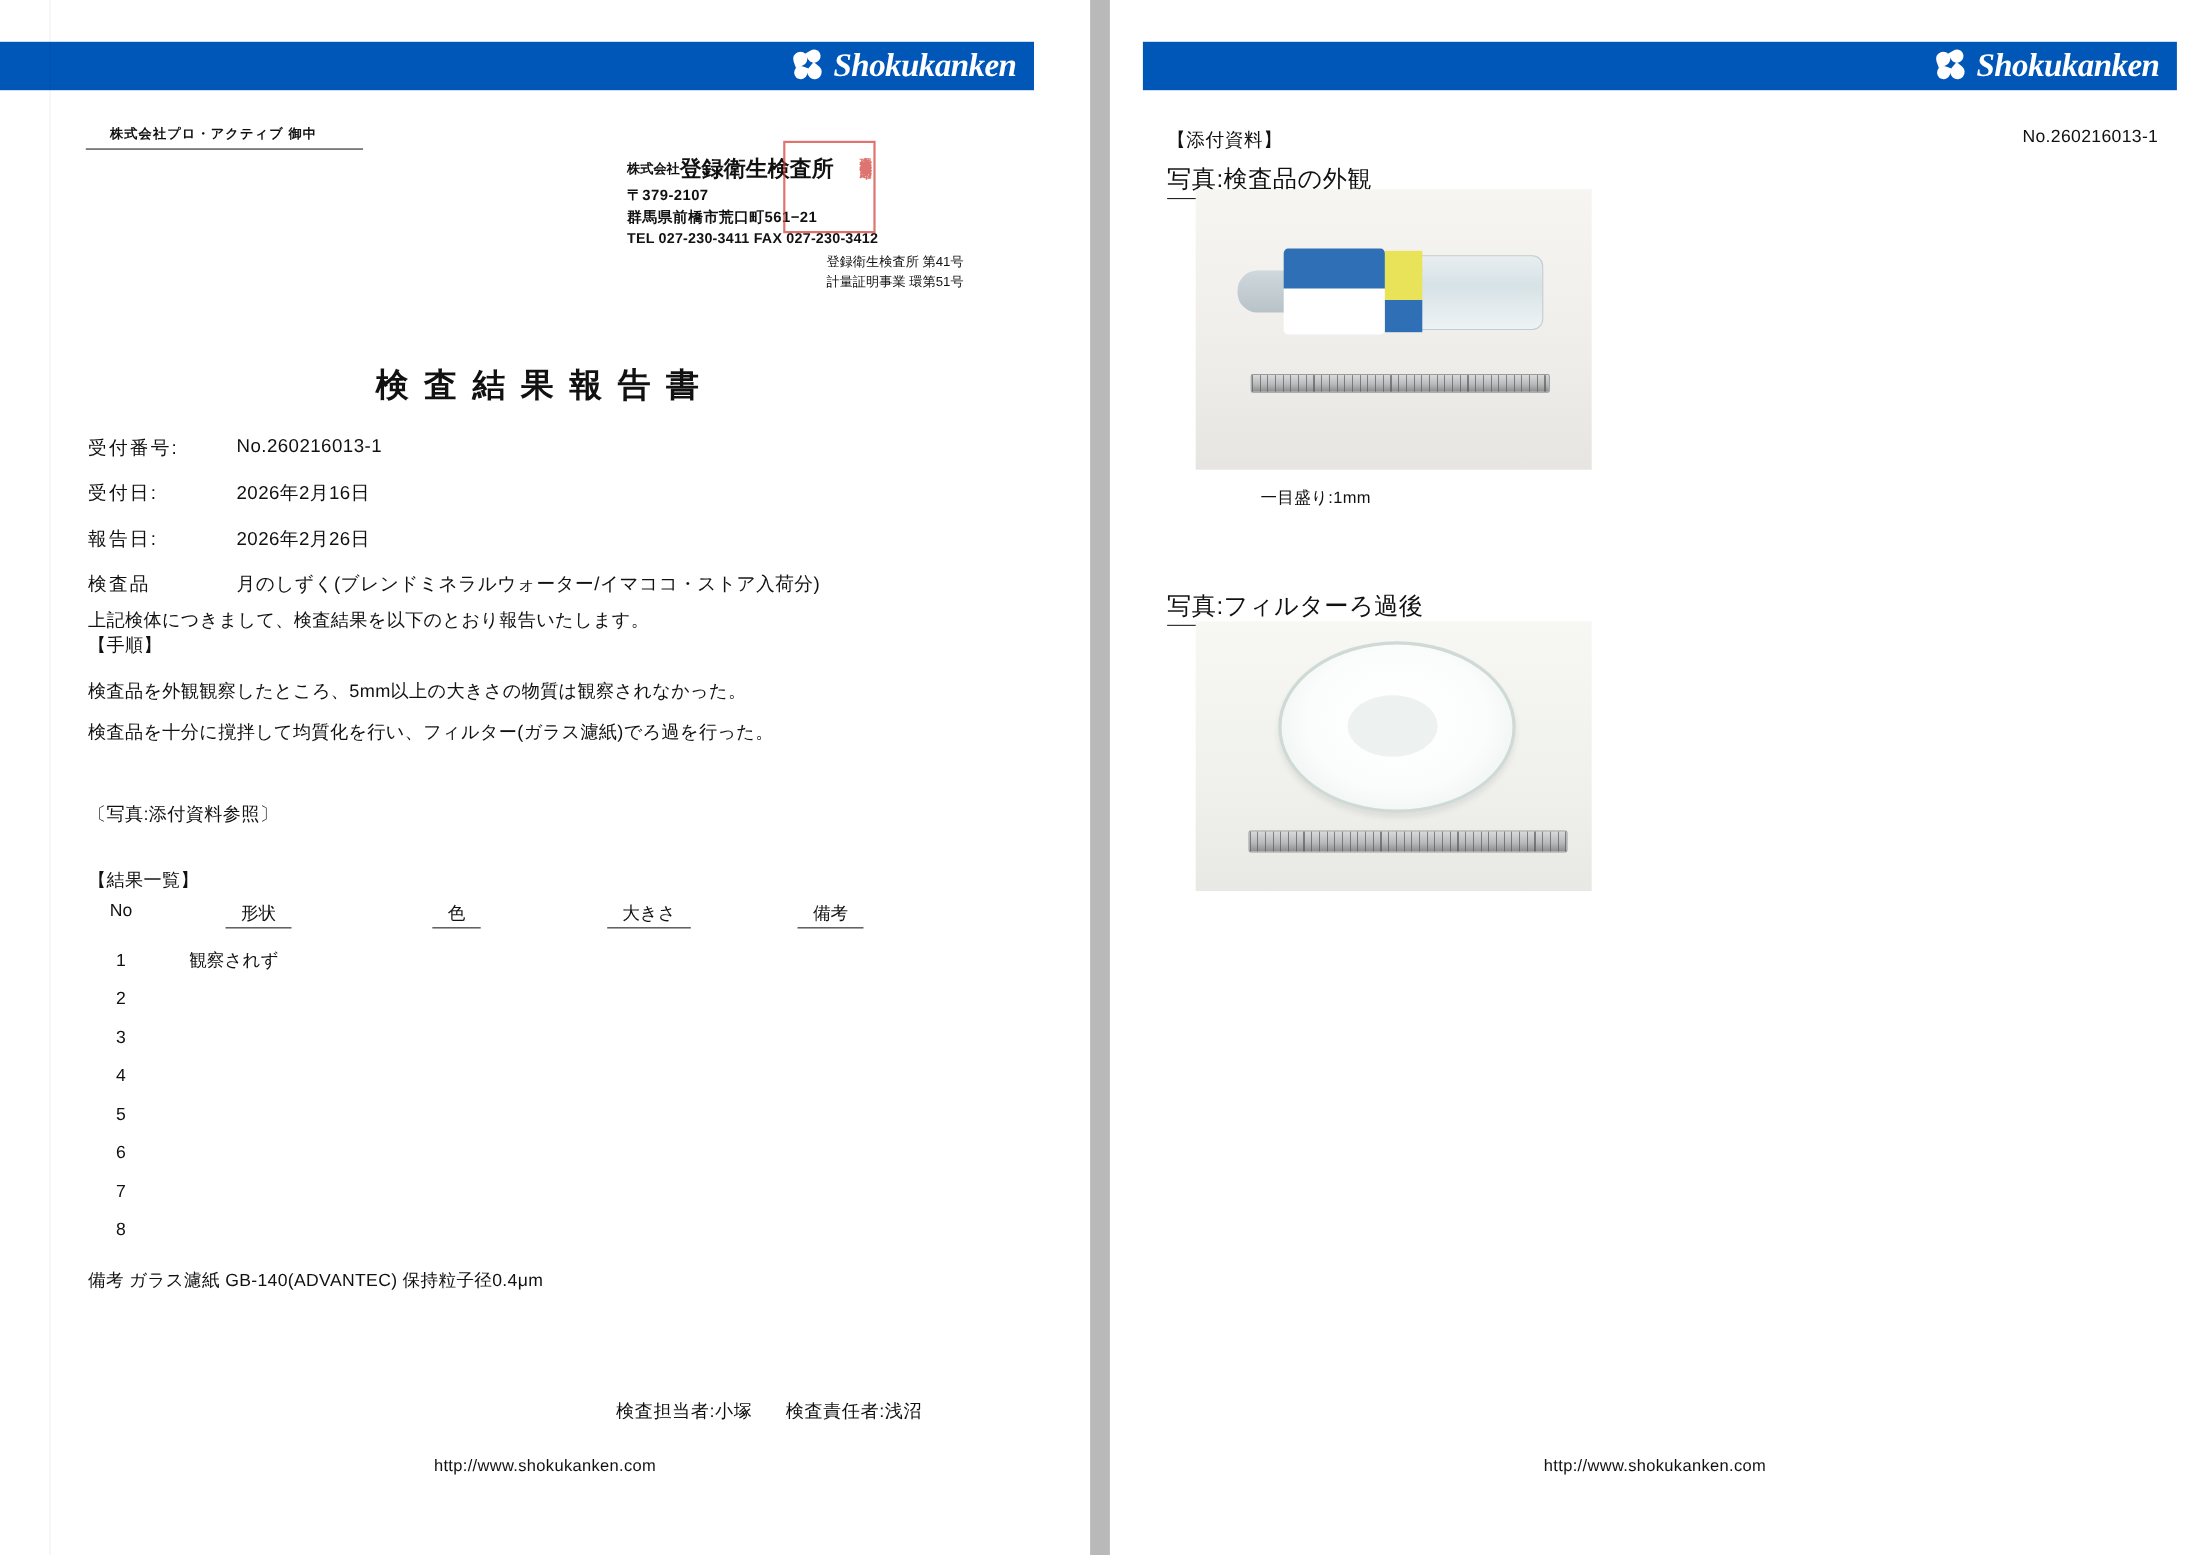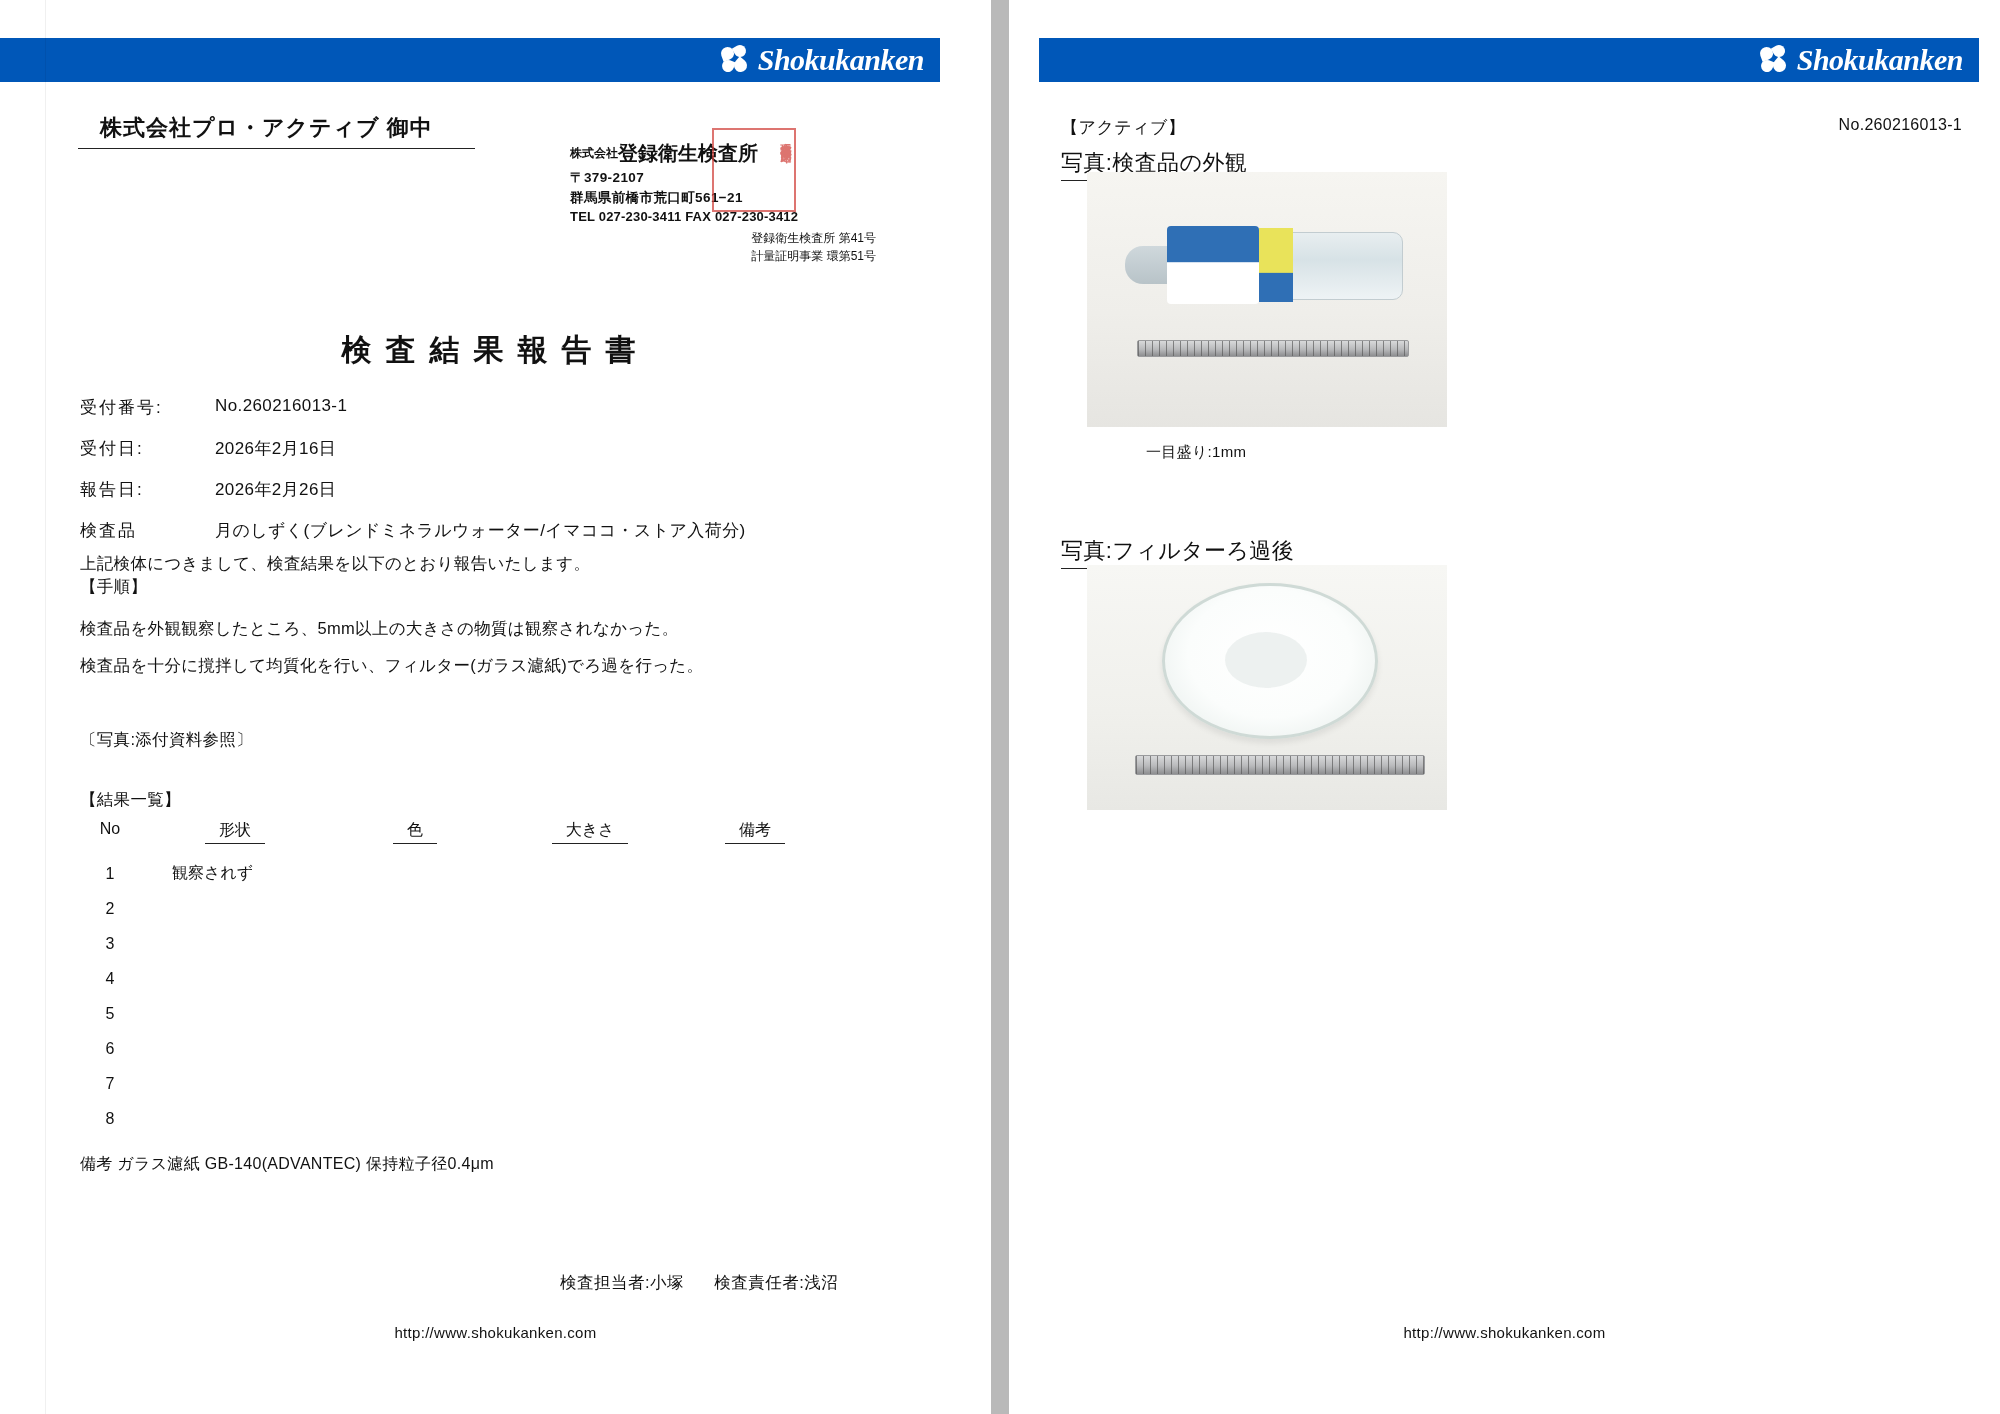--- a/index.html
+++ b/index.html
@@ -69,21 +69,21 @@
     font-size: 30px;
     letter-spacing: -0.5px;
     white-space: nowrap;
   }
 
   
   .addressee {
     position: absolute;
     left: 78px;
     top: 113px;
-    font-size: 22px;
+    font-size: 12px;
     font-weight: bold;
     letter-spacing: 1px;
     border-bottom: 1.5px solid #222;
     padding: 0 42px 5px 22px;
     color: #111;
   }
 
   .issuer {
     position: absolute;
     left: 570px;
@@ -560,21 +560,21 @@
         <div class="brand-mark">
           <span class="p1"></span>
             <span class="p2"></span>
             <span class="p3"></span>
             <span class="p4"></span>
         </div>
         <div class="brand-text">Shokukanken</div>
       </div>
     </div>
 
-    <div class="attach-label">【アクティブ】</div>
+    <div class="attach-label">【添付資料】</div>
     <div class="doc-no">No.260216013-1</div>
 
     <div class="photo-caption cap1">写真:検査品の外観</div>
 
     <div class="photo photo1">
       <div class="bottle">
         <div class="body"></div>
         <div class="neck"></div>
         <div class="cap"></div>
         <div class="labelband"></div>

